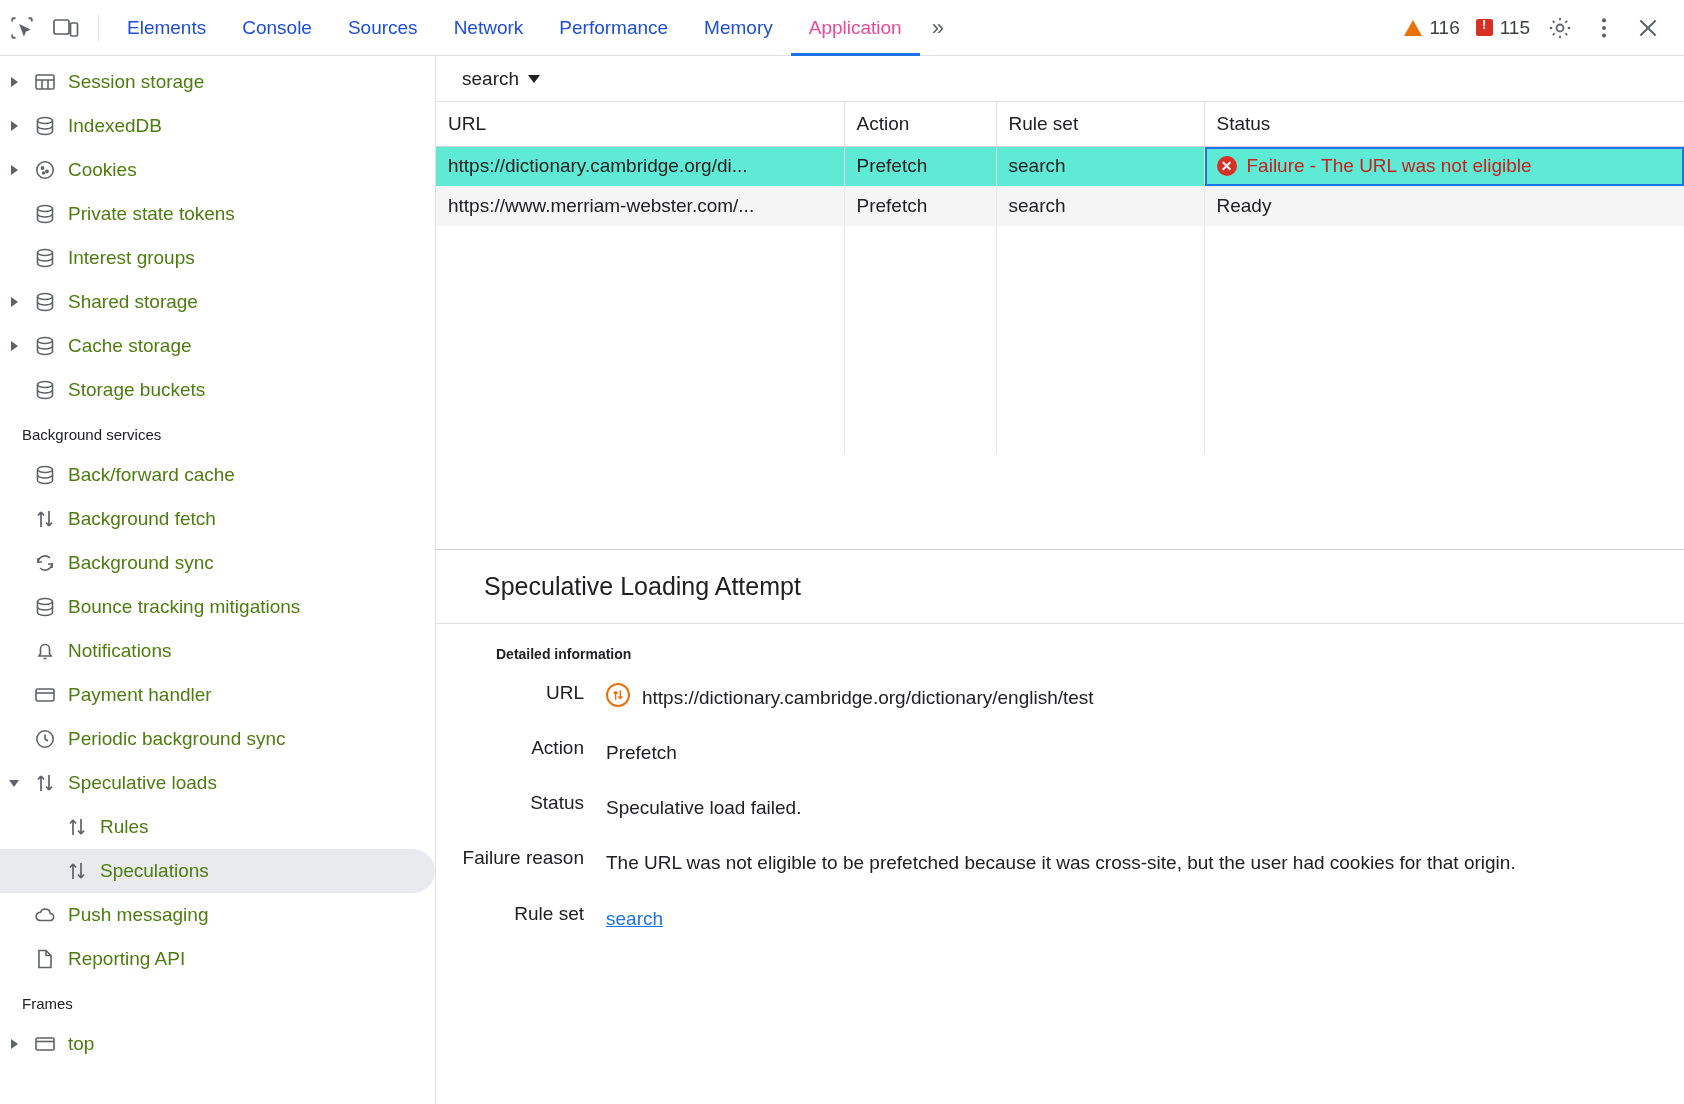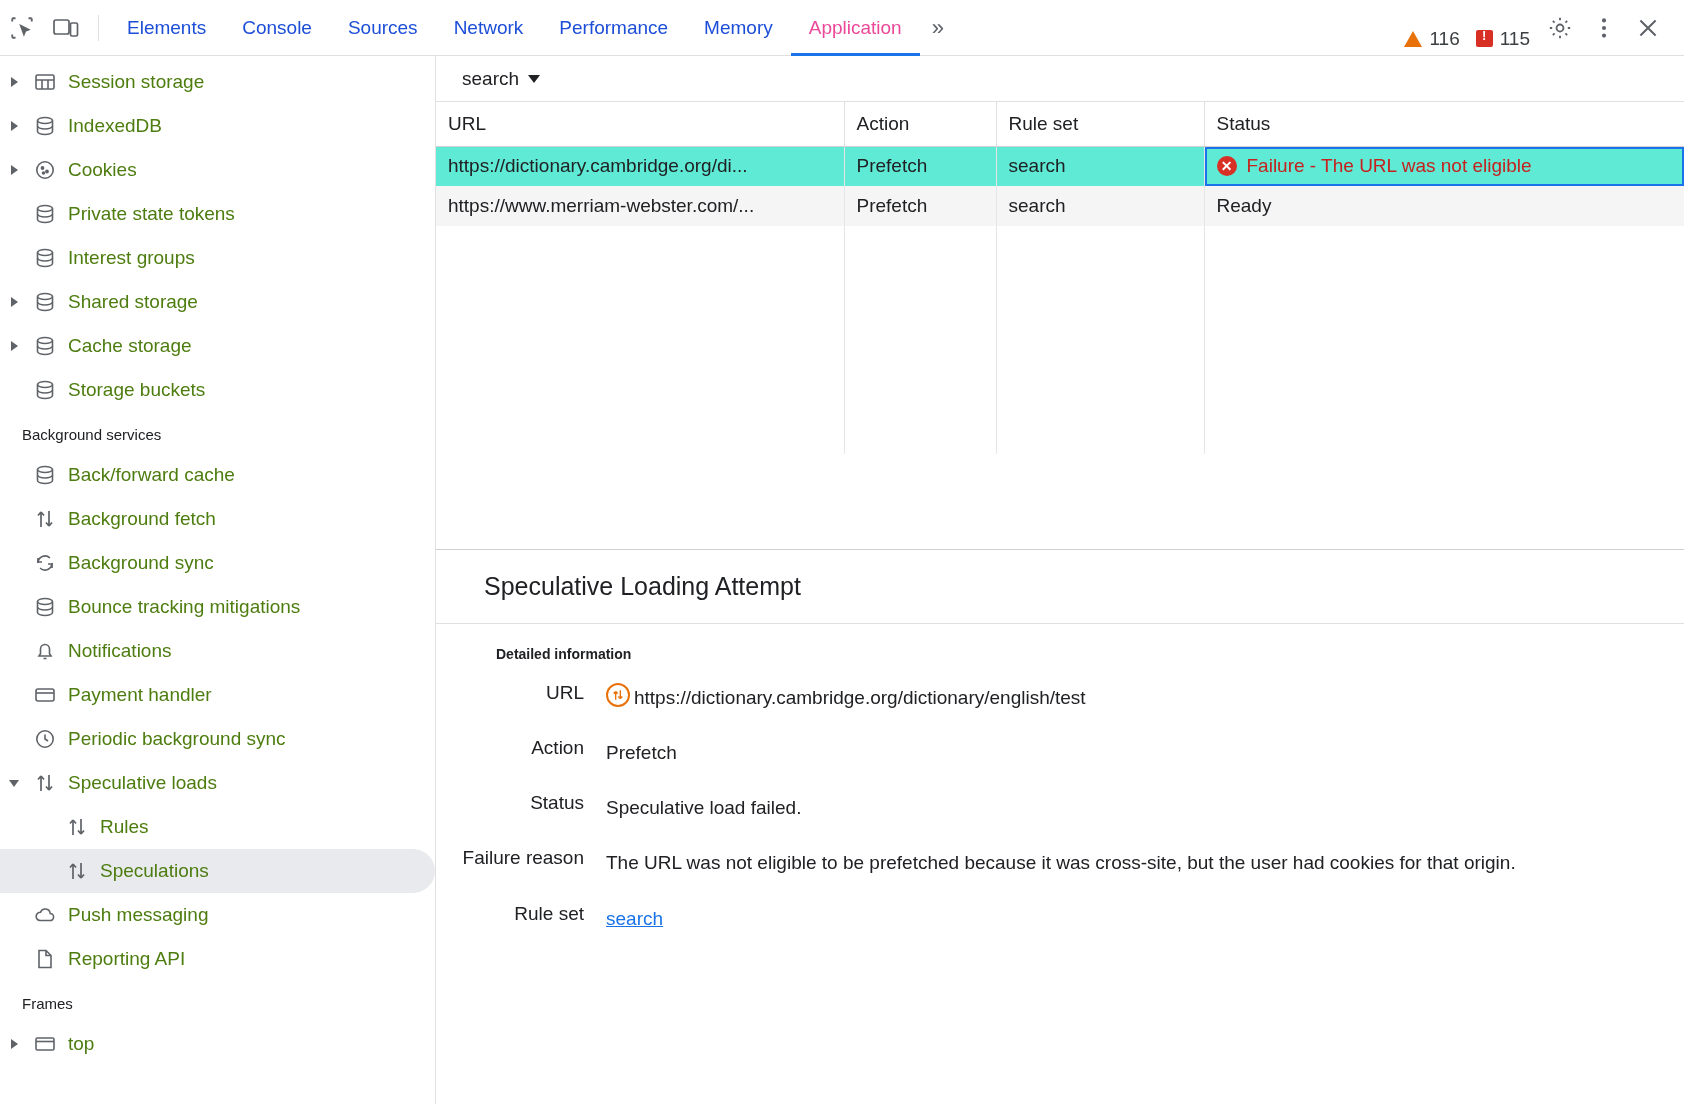--- a/index.html
+++ b/index.html
@@ -62,21 +62,21 @@
     font-size: 22px;
     color: #5f6368;
     cursor: pointer;
     display: flex;
     align-items: center;
     height: 56px;
   }
   .tb-right {
     margin-left: auto;
     display: flex;
-    align-items: flex-end;
+    align-items: center;
     padding-right: 14px;
   }
   .counter {
     display: flex;
     align-items: center;
     gap: 7px;
     font-size: 19px;
     color: #3c4043;
     padding: 0 8px;
     cursor: pointer;
@@ -284,21 +284,21 @@
     min-width: 170px;
     text-align: right;
     color: #202124;
     padding-right: 22px;
     padding-top: 2px;
   }
   .kv .v {
     color: #202124;
     display: flex;
     align-items: flex-start;
-    gap: 4px;
+    gap: 12px;
     line-height: 1.85;
     max-width: 1060px;
   }
   .link {
     color: #1a73e8;
     text-decoration: underline;
     cursor: pointer;
   }
   .prefetch-badge {
     width: 24px; height: 24px;

